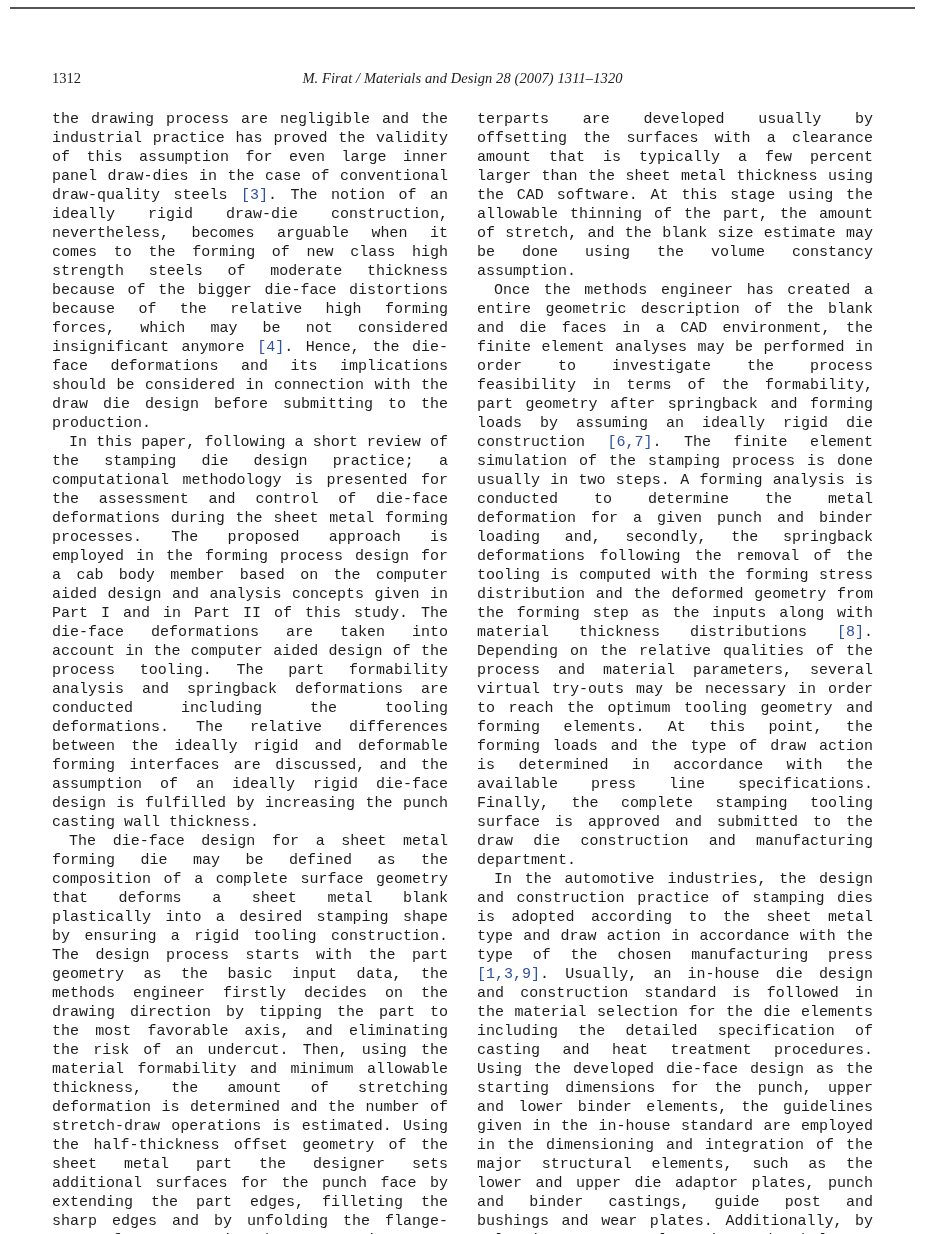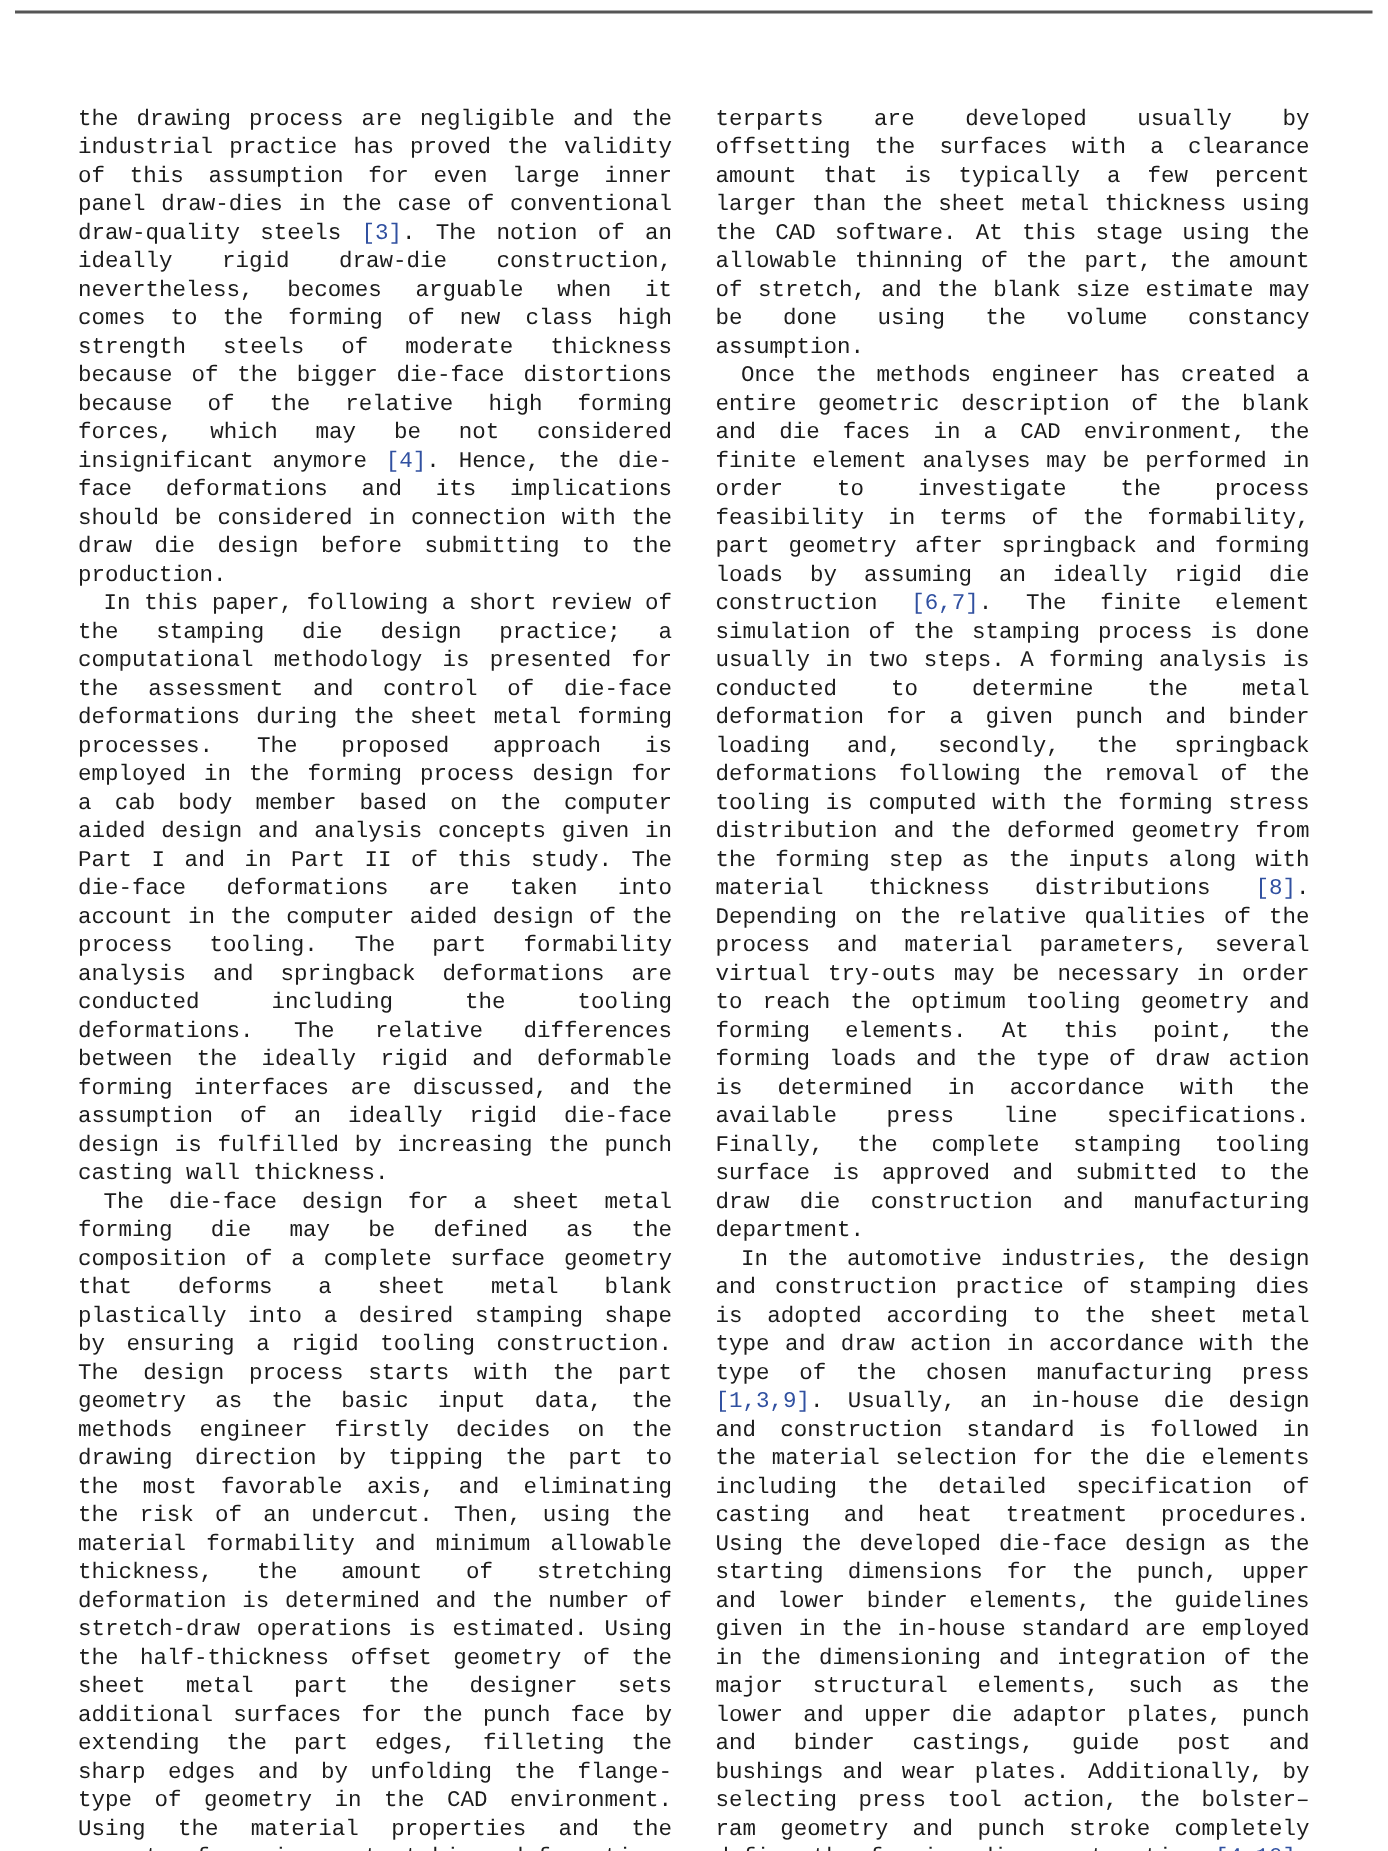--- a/index.html
+++ b/index.html
@@ -20,20 +20,24 @@
   .para { margin:0; }
   .para.indent { text-indent:17px; }
   .section-heading { font-size:15px; font-weight:bold; margin:21px 0 17px; text-align:left; line-height:19px; }
   .citation { color:var(--citation-color); }
 </style>
 </head>
 <body>
 
 <div class="page">
   <div class="top-rule"></div>
+  <div class="header">
+    <span class="page-number">1312</span>
+    <span class="running-title">M. Firat / Materials and Design 28 (2007) 1311–1320</span>
+  </div>
   <div class="columns">
     <div class="column" id="col-left">
         <p class="para">the drawing process are negligible and the industrial practice has proved the validity of this assumption for even large inner panel draw-dies in the case of conventional draw-quality steels <span class="citation">[3]</span>. The notion of an ideally rigid draw-die construction, nevertheless, becomes arguable when it comes to the forming of new class high strength steels of moderate thickness because of the bigger die-face distortions because of the relative high forming forces, which may be not considered insignificant anymore <span class="citation">[4]</span>. Hence, the die-face deformations and its implications should be considered in connection with the draw die design before submitting to the production.</p>
         <p class="para indent">In this paper, following a short review of the stamping die design practice; a computational methodology is presented for the assessment and control of die-face deformations during the sheet metal forming processes. The proposed approach is employed in the forming process design for a cab body member based on the computer aided design and analysis concepts given in Part I and in Part II of this study. The die-face deformations are taken into account in the computer aided design of the process tooling. The part formability analysis and springback deformations are conducted including the tooling deformations. The relative differences between the ideally rigid and deformable forming interfaces are discussed, and the assumption of an ideally rigid die-face design is fulfilled by increasing the punch casting wall thickness.</p>
         <p class="para indent">The die-face design for a sheet metal forming die may be defined as the composition of a complete surface geometry that deforms a sheet metal blank plastically into a desired stamping shape by ensuring a rigid tooling construction. The design process starts with the part geometry as the basic input data, the methods engineer firstly decides on the drawing direction by tipping the part to the most favorable axis, and eliminating the risk of an undercut. Then, using the material formability and minimum allowable thickness, the amount of stretching deformation is determined and the number of stretch-draw operations is estimated. Using the half-thickness offset geometry of the sheet metal part the designer sets additional surfaces for the punch face by extending the part edges, filleting the sharp edges and by unfolding the flange-type of geometry in the CAD environment. Using the material properties and the amount of maximum stretching deformation, the maximum achievable drawing depth is estimated, and a set of drawbar and counter bar surfaces may be added to both punch and die in order to minimize the deformation gradient during the initial stage of the forming process. After deciding on the press operation type, the binder geometry is generated using a set of flat or developable surfaces, and usually integrating with the draw-bead and contra-bead elements in order to restraint the material flow over the punch in an controlled manner <span class="citation">[5]</span>. After the creation of punch and binder interface, their geometric coun-</p>
       </div>
     <div class="column" id="col-right">
         <p class="para">terparts are developed usually by offsetting the surfaces with a clearance amount that is typically a few percent larger than the sheet metal thickness using the CAD software. At this stage using the allowable thinning of the part, the amount of stretch, and the blank size estimate may be done using the volume constancy assumption.</p>
         <p class="para indent">Once the methods engineer has created a entire geometric description of the blank and die faces in a CAD environment, the finite element analyses may be performed in order to investigate the process feasibility in terms of the formability, part geometry after springback and forming loads by assuming an ideally rigid die construction <span class="citation">[6,7]</span>. The finite element simulation of the stamping process is done usually in two steps. A forming analysis is conducted to determine the metal deformation for a given punch and binder loading and, secondly, the springback deformations following the removal of the tooling is computed with the forming stress distribution and the deformed geometry from the forming step as the inputs along with material thickness distributions <span class="citation">[8]</span>. Depending on the relative qualities of the process and material parameters, several virtual try-outs may be necessary in order to reach the optimum tooling geometry and forming elements. At this point, the forming loads and the type of draw action is determined in accordance with the available press line specifications. Finally, the complete stamping tooling surface is approved and submitted to the draw die construction and manufacturing department.</p>
         <p class="para indent">In the automotive industries, the design and construction practice of stamping dies is adopted according to the sheet metal type and draw action in accordance with the type of the chosen manufacturing press <span class="citation">[1,3,9]</span>. Usually, an in-house die design and construction standard is followed in the material selection for the die elements including the detailed specification of casting and heat treatment procedures. Using the developed die-face design as the starting dimensions for the punch, upper and lower binder elements, the guidelines given in the in-house standard are employed in the dimensioning and integration of the major structural elements, such as the lower and upper die adaptor plates, punch and binder castings, guide post and bushings and wear plates. Additionally, by selecting press tool action, the bolster–ram geometry and punch stroke completely define the forming die construction <span class="citation">[4,10]</span>. The use of a CAD system at this phase allows the design engineer to build a virtual prototype of the upper and lower halves of the forming die using a number of geometry parameters such as the inner ram shut height and the geometry of the adaptor plate, punch and binder wall thickness or position of blankholder balance blocks. A number of position analyses of the punch, die and blankholder elements during a complete forming cycle are conducted to control the interference and overlap to eliminate any inconsistency between the ram stroke and amount of drawing.</p>

